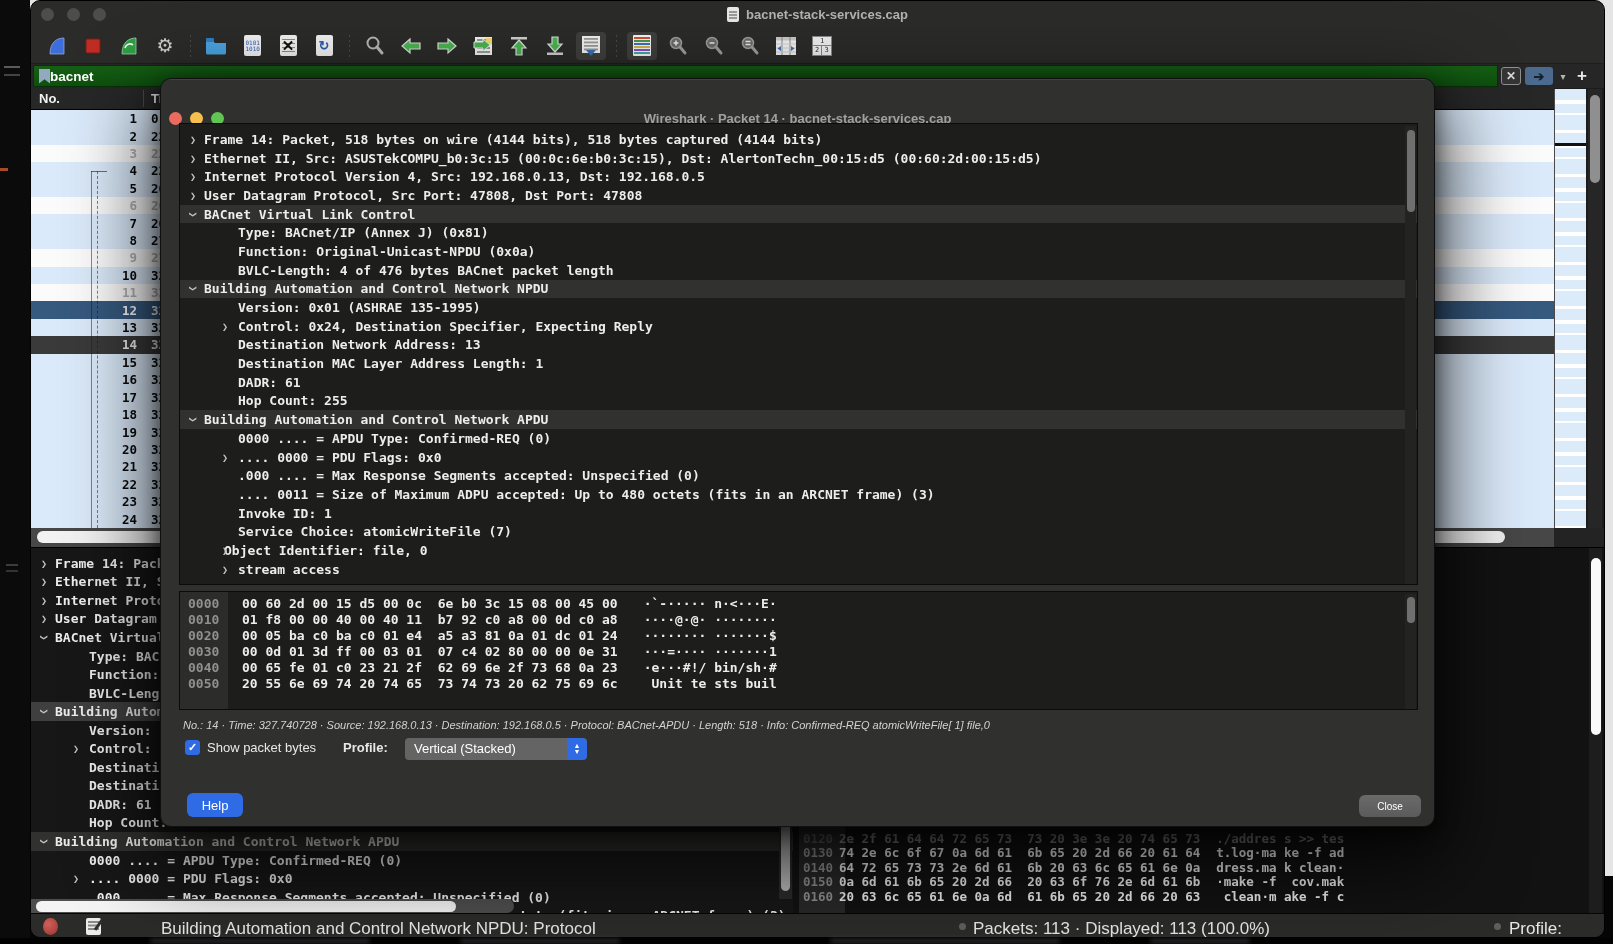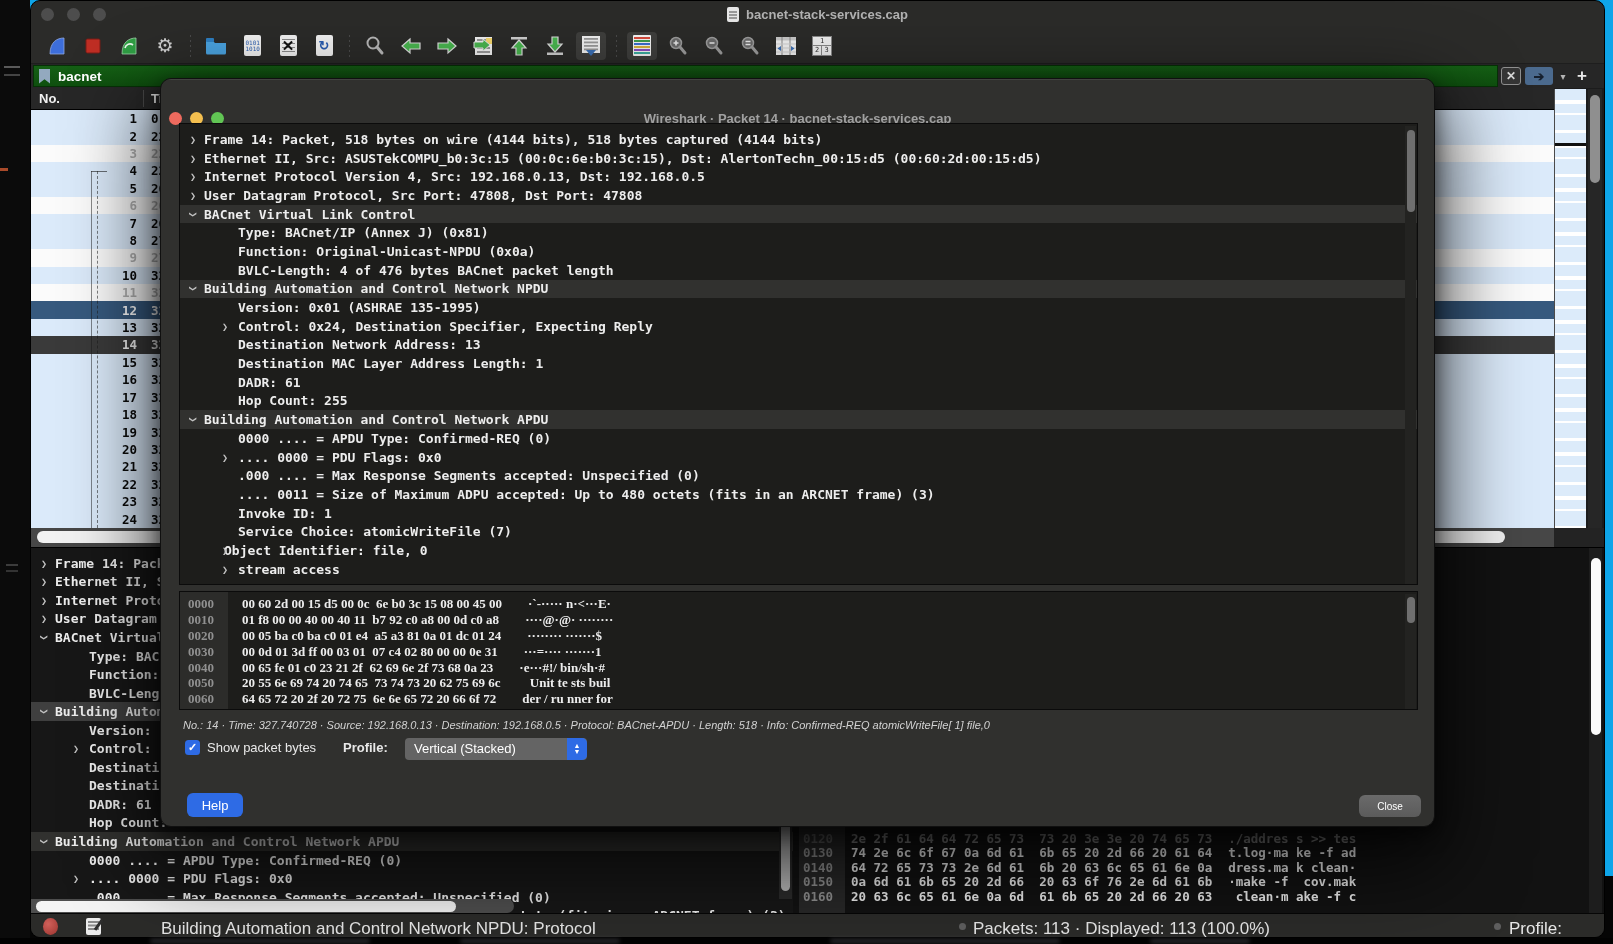--- a/index.html
+++ b/index.html
@@ -1,18 +1,18 @@
 <!DOCTYPE html>
 <html><head>
 <meta charset="utf-8">
 <style>
   * { margin:0; padding:0; box-sizing:border-box; }
   html,body { width:1613px; height:944px; background:#050505; overflow:hidden;
               font-family:"Liberation Sans", sans-serif; }
-  .desktop { position:relative; width:1613px; height:876px; background:#0ea5e9; }
+  .desktop { position:relative; width:1613px; height:876px; background:#e5e5e5; }
 
   
   .left-strip { position:absolute; left:0; top:0; width:30px; height:944px; background:#0b0b0b; }
   .strip-mark1 { position:absolute; left:4px; top:66px; width:16px; height:2px; background:#5a5a5a; box-shadow:0 8px 0 #444; }
   .strip-mark2 { position:absolute; left:0; top:168px; width:8px; height:3px; background:#a84a2a; }
   .strip-mark3 { position:absolute; left:6px; top:564px; width:12px; height:2px; background:#3c3c3c; box-shadow:0 6px 0 #333; }
   .dock-strip { position:absolute; left:0; top:938px; width:1613px; height:6px; background:#020202; }
   .dock-blob { position:absolute; top:1px; height:4px; border-radius:2px; background:rgba(150,150,165,.28); filter:blur(2px); }
 
   
@@ -52,21 +52,21 @@
   .layout-box { width:20px; height:20px; background:#f0f0f0; border:1px solid #888; position:relative;
     font-size:7px; color:#333; font-family:"DejaVu Sans Mono",monospace; }
   .layout-box .c1 { position:absolute; left:0; top:0; width:100%; height:9px; border-bottom:1px solid #888; text-align:center; line-height:9px;}
   .layout-box .c2 { position:absolute; left:0; top:9px; width:9px; height:9px; border-right:1px solid #888; text-align:center; line-height:9px;}
   .layout-box .c3 { position:absolute; right:0; top:9px; width:9px; height:9px; text-align:center; line-height:9px;}
 
   
   .filterbar { position:absolute; left:0; top:63px; width:100%; height:24px; background:#262626; }
   .filter-field { position:absolute; left:2px; top:1px; width:1465px; height:22px;
     background:linear-gradient(#156015,#0e4f0e); border:1px solid #063106;
-    display:flex; align-items:center; gap:8px; padding-left:5px; }
+    display:flex; align-items:center; padding-left:5px; }
   .bookmark { width:11px; height:15px; background:#93a9bf; clip-path:polygon(0 0,100% 0,100% 100%,50% 72%,0 100%); }
   .filter-text { color:#fff; font-size:13.5px; font-weight:600; }
   .fbtn { position:absolute; top:3px; height:18px; display:flex; align-items:center; justify-content:center;
     border-radius:3px; font-size:12px; }
   .f-clear { left:1470px; width:20px; border:1.5px solid #909090; color:#d8d8d8; background:#353535; font-weight:bold; }
   .f-apply { left:1494px; width:28px; background:#4b6a8e; color:#16202e; font-weight:bold; font-size:13px; }
   .f-chev { left:1524px; width:16px; color:#b5b5b5; font-size:10px; }
   .f-add { left:1540px; width:22px; color:#e8e8e8; font-size:17px; font-weight:bold; }
 
   
@@ -114,21 +114,21 @@
   .detail-hthumb { position:absolute; left:5px; top:1.5px; width:420px; height:11px; background:#f4f4f4; border-radius:6px; }
 
   .bytes-pane { position:absolute; left:762px; top:546px; width:813px; height:366px; background:#121212;
     border-top:1px solid #000; overflow:hidden; }
   .bytes-offset-strip { position:absolute; left:6px; top:0; width:46px; height:100%; background:#282828; }
   .hexrows { position:absolute; font-family:"DejaVu Sans Mono",monospace; font-weight:600; }
   .bytes-rows { left:0; top:283px; width:100%; font-size:12.5px; }
   .hexrow { display:flex; align-items:center; white-space:pre; }
   .bytes-rows .hexrow { height:14.5px; }
   .hexrow .off { color:#909090; width:46px; padding-left:10px; flex:0 0 auto; }
-  .hexrow .hx { color:#ededed; margin-left:12px; }
+  .hexrow .hx { color:#ededed; }
   .hexrow .asc { color:#ededed; margin-left:16px; }
   .hexrow.dim { opacity:.5; }
   .bytes-vscroll { position:absolute; left:796px; top:0; width:13px; height:366px; background:#1d1d1d; }
   .bytes-vthumb { position:absolute; left:1.5px; top:10px; width:10px; height:177px; background:#fafafa; border-radius:5px; }
 
   
   .statusbar { position:absolute; left:0; top:912px; width:100%; height:26px; background:#2b2b29;
     border-top:1px solid #060606; color:#e6e6e6; font-size:17px; }
   .expert-dot { position:absolute; left:12px; top:4px; width:15px; height:17px; border-radius:50%;
     background:radial-gradient(circle at 35% 35%, #d0605a, #9c342f); }
@@ -159,21 +159,21 @@
   .dtree-rows { padding-top:6px; }
   .dtree .trow { height:18.7px; }
   .pane-vscroll { position:absolute; right:1px; top:2px; width:11px; background:#232321; }
   .dtree .pane-vscroll { height:458px; }
   .pane-vthumb { position:absolute; left:1.5px; width:8px; background:#6f6f6f; border-radius:4px; }
   .dtree .pane-vthumb { top:4px; height:82px; }
   .dhex { position:absolute; left:18px; top:512px; width:1239px; height:119px; background:#1d1d1b;
     border:1px solid #0b0b0b; overflow:hidden; }
   .dhex-offset-strip { position:absolute; left:0; top:0; width:48px; height:100%; background:#2c2c2a; }
   .dhex-rows { left:0; top:4px; width:100%; font-size:13px; position:absolute; }
-  .dhex-rows .hexrow { height:15.9px;font-family:Liberation Serif, serif; }
+  .dhex-rows .hexrow { height:15.9px; }
   .dhex-rows .off { width:48px; padding-left:8px; }
   .dhex-rows .hx { margin-left:14px; }
   .dhex-rows .asc { margin-left:26px; }
   .dhex .pane-vscroll { height:115px; }
   .dhex .pane-vthumb { top:3px; height:26px; }
   .dsummary { position:absolute; left:22px; top:640px; width:1230px; color:#d2d2d2;
     font-size:11px; font-style:italic; white-space:pre; }
   .dcontrols { position:absolute; left:0; top:658px; width:100%; height:24px; }
   .checkbox { position:absolute; left:24px; top:3px; width:15px; height:15px; background:#2e6be5;
     border-radius:3.5px; color:#fff; font-size:11px; font-weight:bold; text-align:center; line-height:15px; }
@@ -601,21 +601,20 @@
 
     <div class="dhex">
       <div class="dhex-offset-strip"></div>
       <div class="hexrows dhex-rows">
           <div class="hexrow"><div class="off">0000</div><div class="hx">00 60 2d 00 15 d5 00 0c  6e b0 3c 15 08 00 45 00</div><div class="asc">·`-····· n·&lt;···E·</div></div>
           <div class="hexrow"><div class="off">0010</div><div class="hx">01 f8 00 00 40 00 40 11  b7 92 c0 a8 00 0d c0 a8</div><div class="asc">····@·@· ········</div></div>
           <div class="hexrow"><div class="off">0020</div><div class="hx">00 05 ba c0 ba c0 01 e4  a5 a3 81 0a 01 dc 01 24</div><div class="asc">········ ·······$</div></div>
           <div class="hexrow"><div class="off">0030</div><div class="hx">00 0d 01 3d ff 00 03 01  07 c4 02 80 00 00 0e 31</div><div class="asc">···=···· ·······1</div></div>
           <div class="hexrow"><div class="off">0040</div><div class="hx">00 65 fe 01 c0 23 21 2f  62 69 6e 2f 73 68 0a 23</div><div class="asc">·e···#!/ bin/sh·#</div></div>
           <div class="hexrow"><div class="off">0050</div><div class="hx">20 55 6e 69 74 20 74 65  73 74 73 20 62 75 69 6c</div><div class="asc"> Unit te sts buil</div></div>
-          <div class="hexrow"><div class="off">0060</div><div class="hx">64 65 72 20 2f 20 72 75  6e 6e 65 72 20 66 6f 72</div><div class="asc">der / ru nner for</div></div>
         </div>
       <div class="pane-vscroll">
         <div class="pane-vthumb"></div>
       </div>
     </div>
 
     <div class="dsummary">No.: 14 · Time: 327.740728 · Source: 192.168.0.13 · Destination: 192.168.0.5 · Protocol: BACnet-APDU · Length: 518 · Info: Confirmed-REQ atomicWriteFile[ 1] file,0</div>
 
     <div class="dcontrols">
       <div class="checkbox"><span>✓</span></div>

